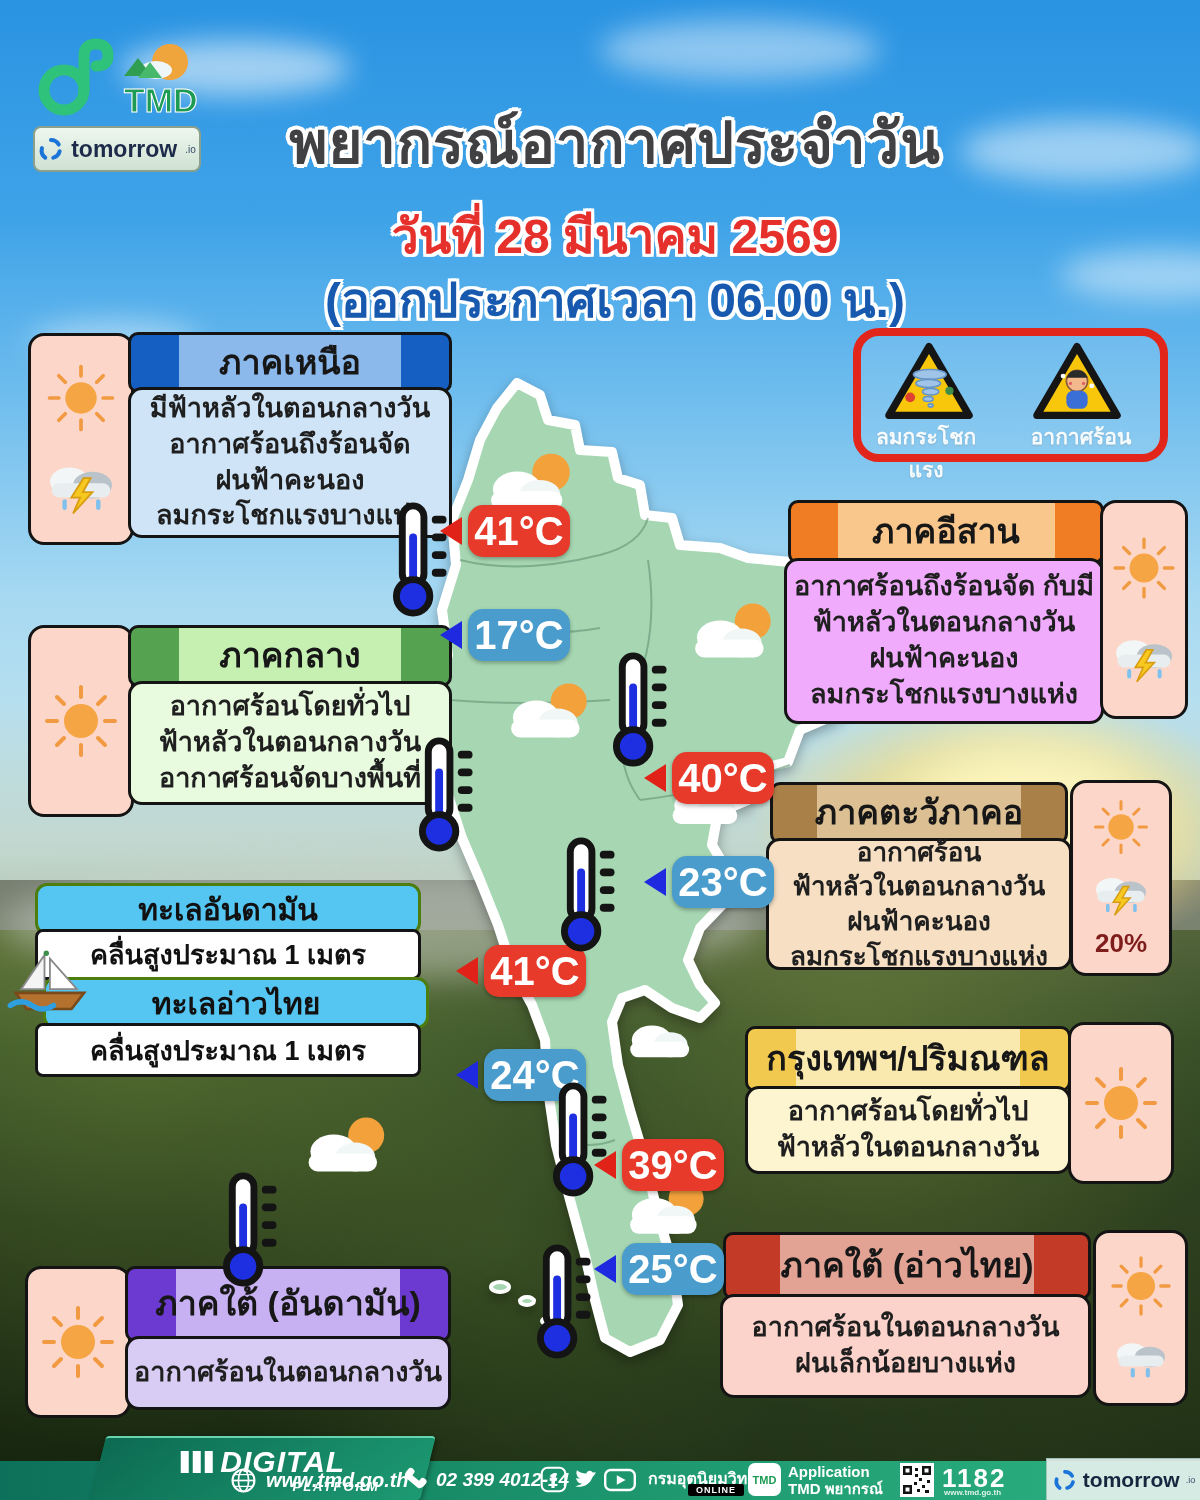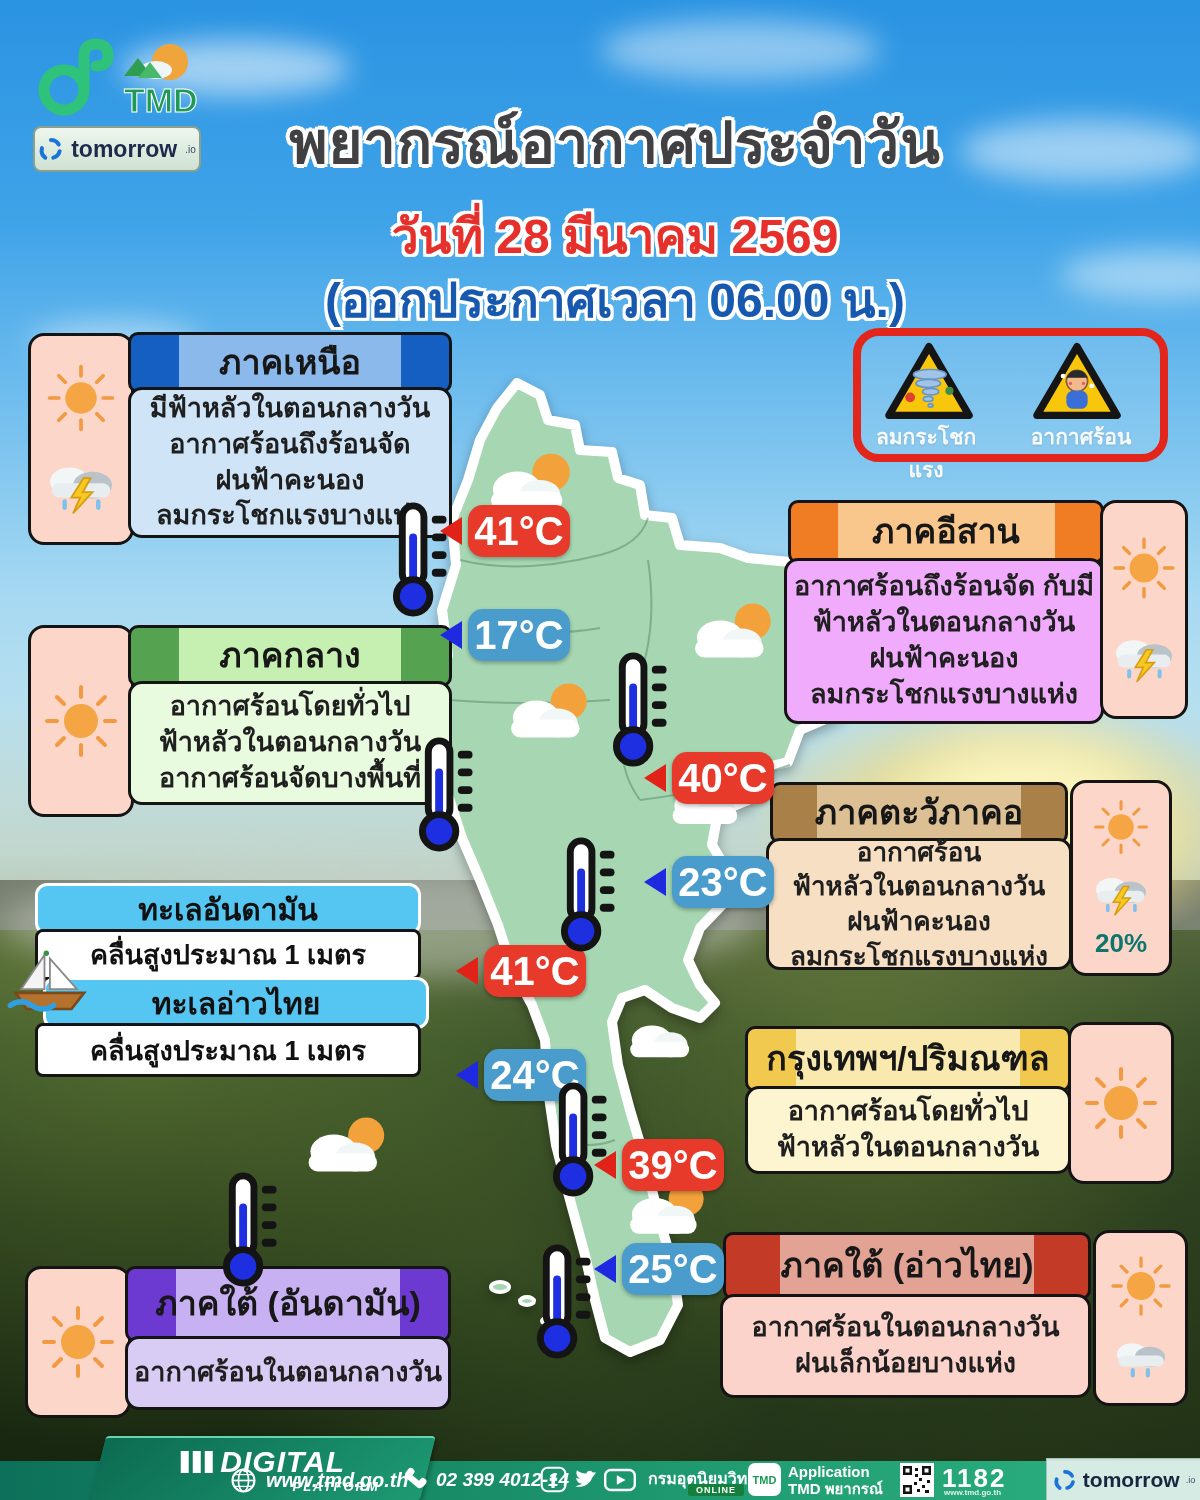--- a/index.html
+++ b/index.html
@@ -54,23 +54,23 @@
   .hdr-sgulf{--edge:#c33b27;--mid:#e2a395}
   .hdr-sandaman{--edge:#6c3ad0;--mid:#c7b1f2}
   .body-box{border:3px solid #141414;border-radius:14px;display:flex;flex-direction:column;
     align-items:center;justify-content:center;font-weight:600;font-size:27px;color:#1f1f1f;
     line-height:1.33;text-align:center;}
   .bb-north{background:#cfe5f7}.bb-central{background:#e9fbdf}.bb-northeast{background:#f0abfc}
   .bb-east{background:#f6dfc3;font-size:26px}.bb-bangkok{background:#fdf4d0}
   .bb-sgulf{background:#fcd3cb}.bb-sandaman{background:#d8cbf4}
   .icon-panel{background:#fcd7c9;border:3px solid #141414;border-radius:16px;
     display:flex;flex-direction:column;align-items:center;justify-content:space-evenly;padding:4px 0;}
-  .rain-chance{font-size:26px;font-weight:700;color:#0f766e;}
-  
-  .sea-hdr{background:#55c5f2;border:3px solid #ffffff;border-radius:12px;display:flex;
+  .rain-chance{font-size:26px;font-weight:700;color:#7f1d1d;}
+  
+  .sea-hdr{background:#55c5f2;border:3px solid #4d7c0f;border-radius:12px;display:flex;
     align-items:center;justify-content:center;font-weight:700;font-size:30px;color:#111;}
   .sea-body{background:#fff;border:3px solid #141414;border-radius:8px;display:flex;
     align-items:center;justify-content:center;font-weight:700;font-size:27px;color:#111;}
   
   .t-box{width:102px;height:52px;display:flex;align-items:center;justify-content:center;
     font-weight:700;font-size:40px;color:#fff;position:relative;box-shadow:0 2px 4px rgba(0,0,0,.3);border-radius:15px;}
   .t-high{background:#e73a2a}
   .t-low{background:#4a9ccd}
   .t-box::before{content:"";position:absolute;left:-28px;top:50%;transform:translateY(-50%);
     width:0;height:0;border:14px solid transparent;border-right:22px solid #e02218;border-left:0;}
@@ -89,21 +89,21 @@
     box-shadow:2px 2px 5px rgba(0,0,0,.35);}
   .digital-inner{transform:skewX(14deg);width:100%;height:100%;display:flex;flex-direction:column;
     align-items:center;justify-content:center;color:#fff;}
   .digital-word{font-size:30px;font-weight:700;font-style:italic;letter-spacing:1px;display:flex;align-items:center;gap:8px;}
   .digital-bars{display:flex;gap:4px;}
   .digital-bars span{display:block;width:8px;height:22px;background:#fff;}
   .platform-word{font-size:13px;font-weight:700;font-style:italic;align-self:flex-end;margin-right:48px;letter-spacing:2px;}
   .tomorrow-footer{left:1046px;top:1458px;width:154px;height:42px;background:rgba(228,240,236,.92);
     border:1px solid #9fc4ba;display:flex;align-items:center;justify-content:center;gap:6px;}
   .tf-word{font-size:21px;font-weight:700;color:#17253f;}
-  .yt-badge{background:#15803d;color:#fff;font-size:9px;font-weight:700;padding:1px 8px;border-radius:2px;letter-spacing:1px;}
+  .yt-badge{background:#000000;color:#fff;font-size:9px;font-weight:700;padding:1px 8px;border-radius:2px;letter-spacing:1px;}
 </style>
 </head>
 <body>
 
 <div id="canvas">
 
   <div class="abs bg-sky"></div>
   <div class="abs cloud-blob" style="left:120px;top:40px;width:230px;height:56px;opacity:.55"></div>
   <div class="abs cloud-blob" style="left:600px;top:20px;width:280px;height:60px;opacity:.45"></div>
   <div class="abs cloud-blob" style="left:960px;top:120px;width:250px;height:62px;opacity:.5"></div>

